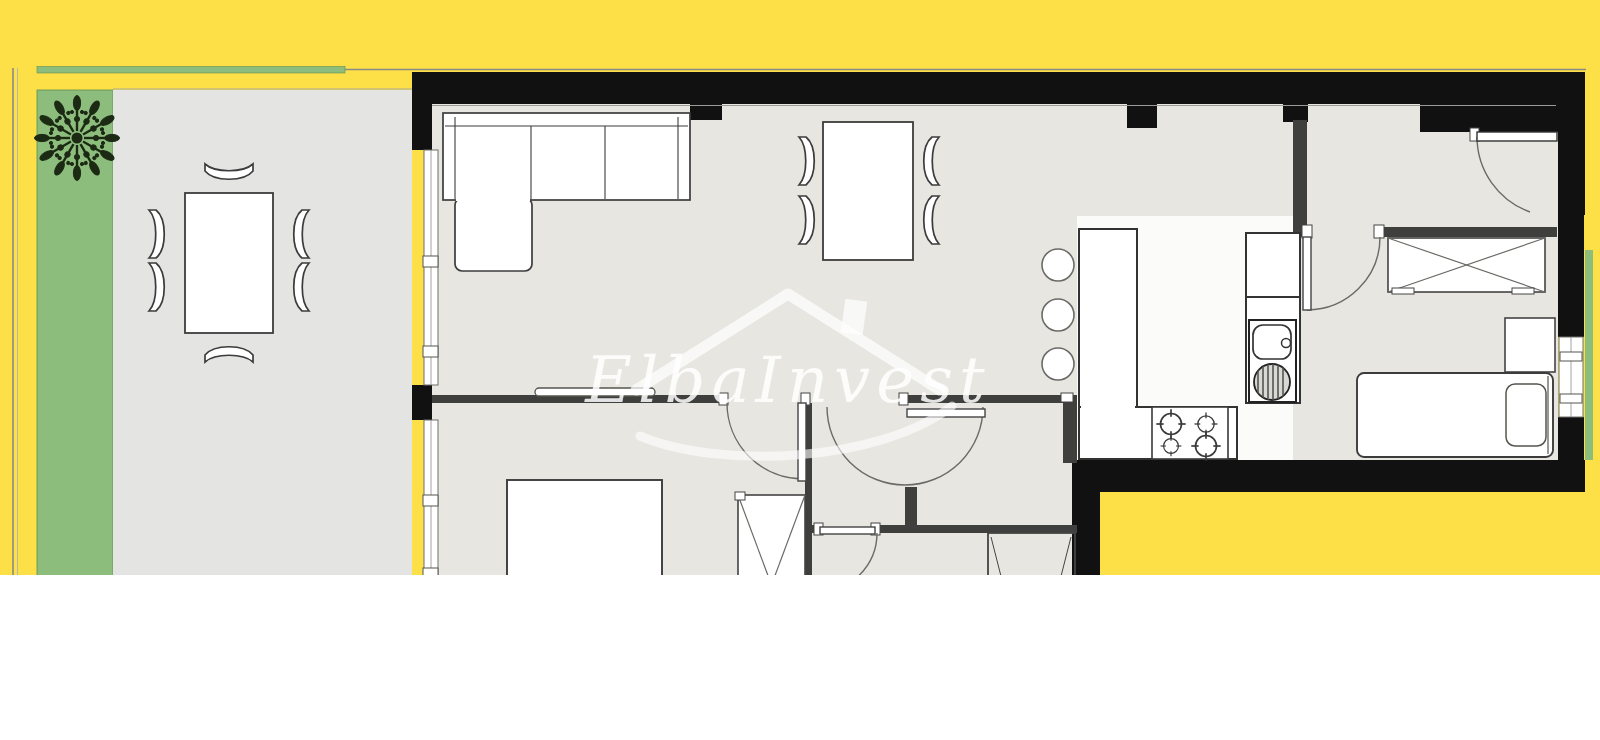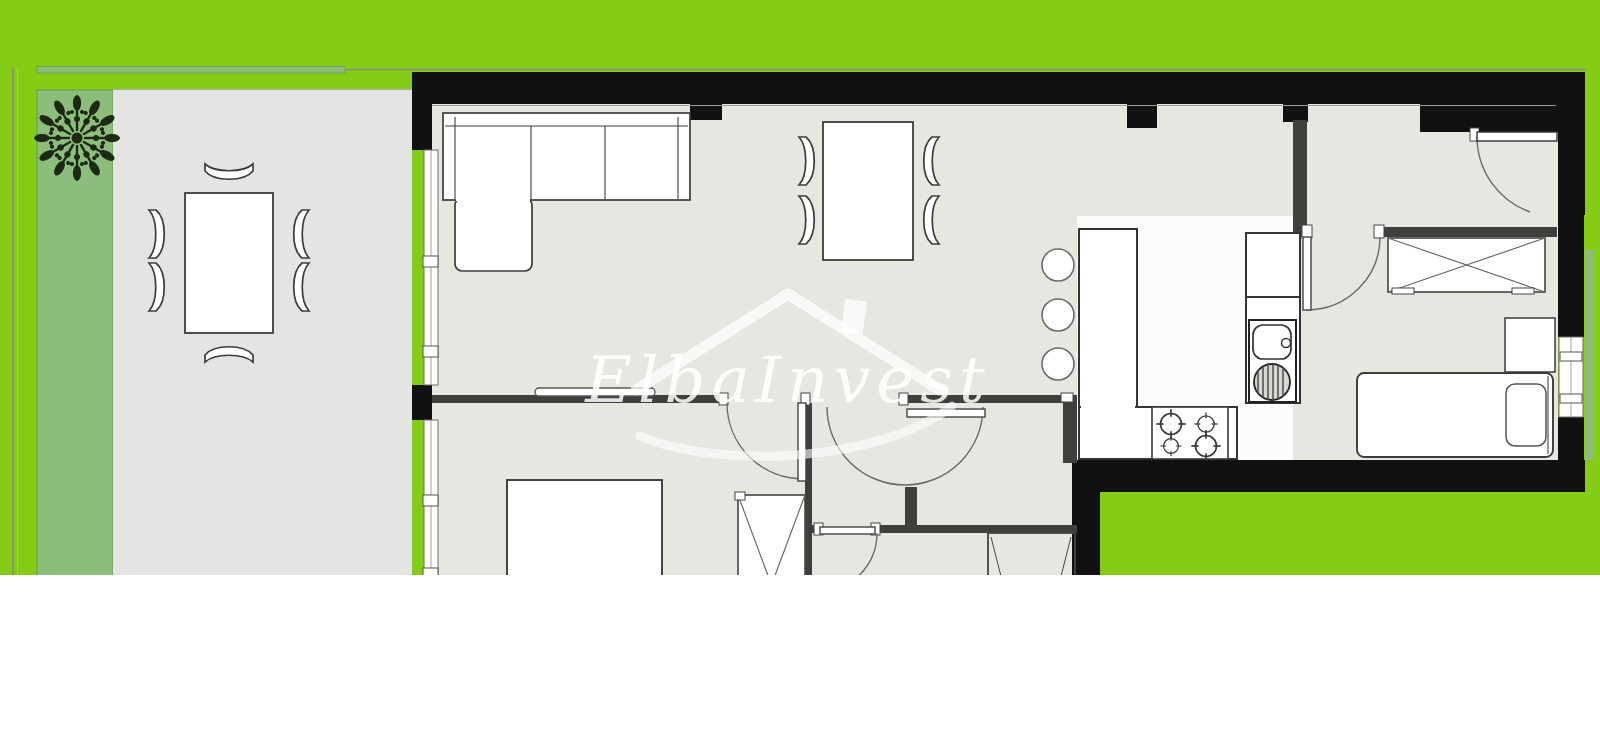--- a/index.html
+++ b/index.html
@@ -1,16 +1,16 @@
 <!DOCTYPE html>
 <html><head>
 <meta charset="utf-8">
 <style>
   html,body{margin:0;padding:0;background:#ffffff;}
-  #stage{position:relative;width:1600px;height:575px;background:#84cc16;overflow:hidden;
+  #stage{position:relative;width:1600px;height:575px;background:#fde047;overflow:hidden;
          font-family:"DejaVu Sans",sans-serif;}
   svg{display:block;}
   .wm-text{font-family:"DejaVu Serif",serif;font-style:italic;font-size:64px;
            letter-spacing:6px;fill:rgba(255,255,255,0.85);}
 </style>
 </head>
 <body>
 
 <div id="stage">
 <svg width="1600" height="740" viewBox="0 0 1600 740">

